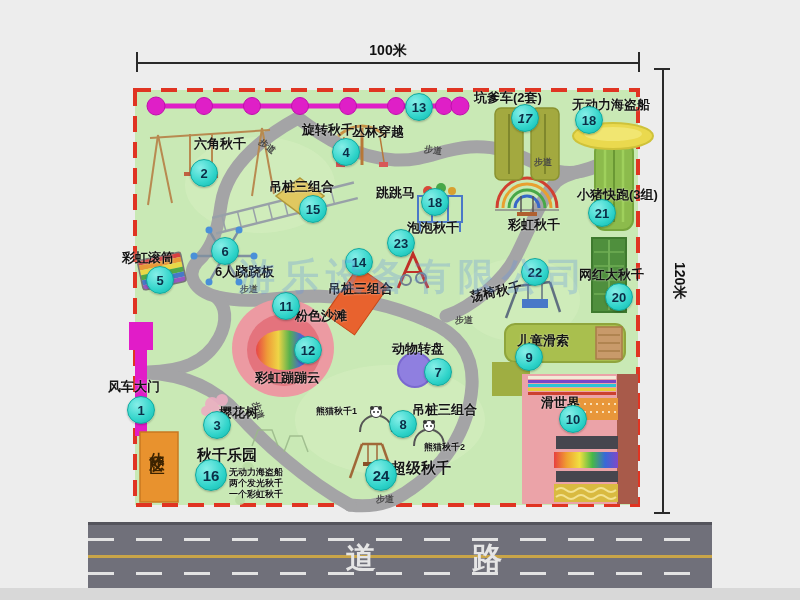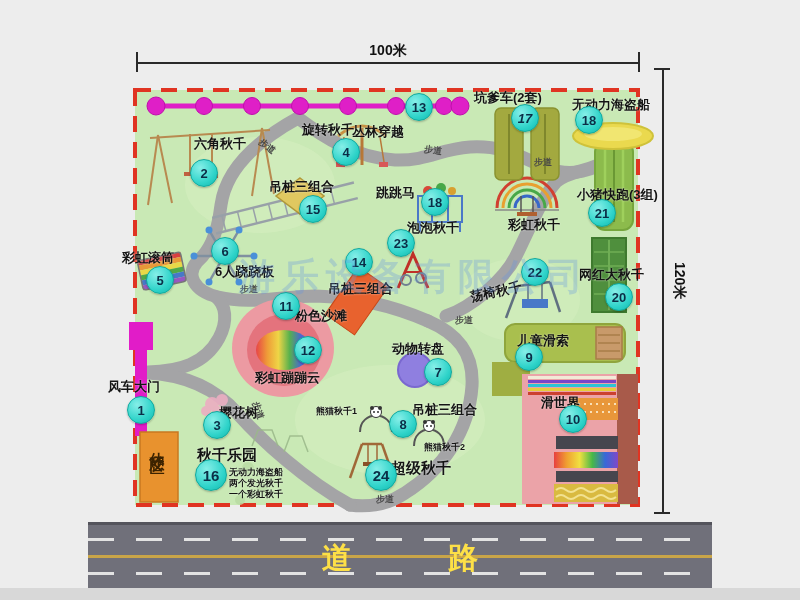--- a/index.html
+++ b/index.html
@@ -37,22 +37,22 @@
   .wm{position:absolute;z-index:30;pointer-events:none;color:rgba(95,145,225,.38);font-weight:bold;white-space:nowrap;}
   .wm.company{left:238px;top:252px;font-size:37px;letter-spacing:7px;color:rgba(100,150,225,.30);}
   .wm.phone{left:172px;top:294px;font-size:35px;letter-spacing:1px;}
   
   .road{position:absolute;left:88px;top:522px;width:624px;height:66px;background:#70707a;
         border-top:3px solid #54545c;border-bottom:3px solid #54545c;z-index:22;}
   .lane-dash{position:absolute;left:0;width:100%;height:3px;
              background:repeating-linear-gradient(90deg,#e3e3e3 0 26px,rgba(0,0,0,0) 26px 48px);}
   .lane-yellow{position:absolute;left:0;top:30px;width:100%;height:3px;background:#c9a548;}
   .road-label{position:absolute;left:0;top:0;width:100%;height:100%;display:flex;align-items:center;
-              justify-content:center;font-size:30px;font-weight:bold;color:#fde047;letter-spacing:44px;
-              text-indent:44px;}
+              justify-content:center;font-size:30px;font-weight:bold;color:#e5e5e5;letter-spacing:44px;
+              text-indent:44px;padding-left:24px;}
   .below-road{position:absolute;left:0;top:588px;width:800px;height:12px;background:#d8d8d8;z-index:22;}
   svg.park{position:absolute;left:0;top:0;z-index:10;}
 </style>
 </head>
 <body>
 
 <div class="stage">
 
 
   <div class="dim-top-label">100米</div>

